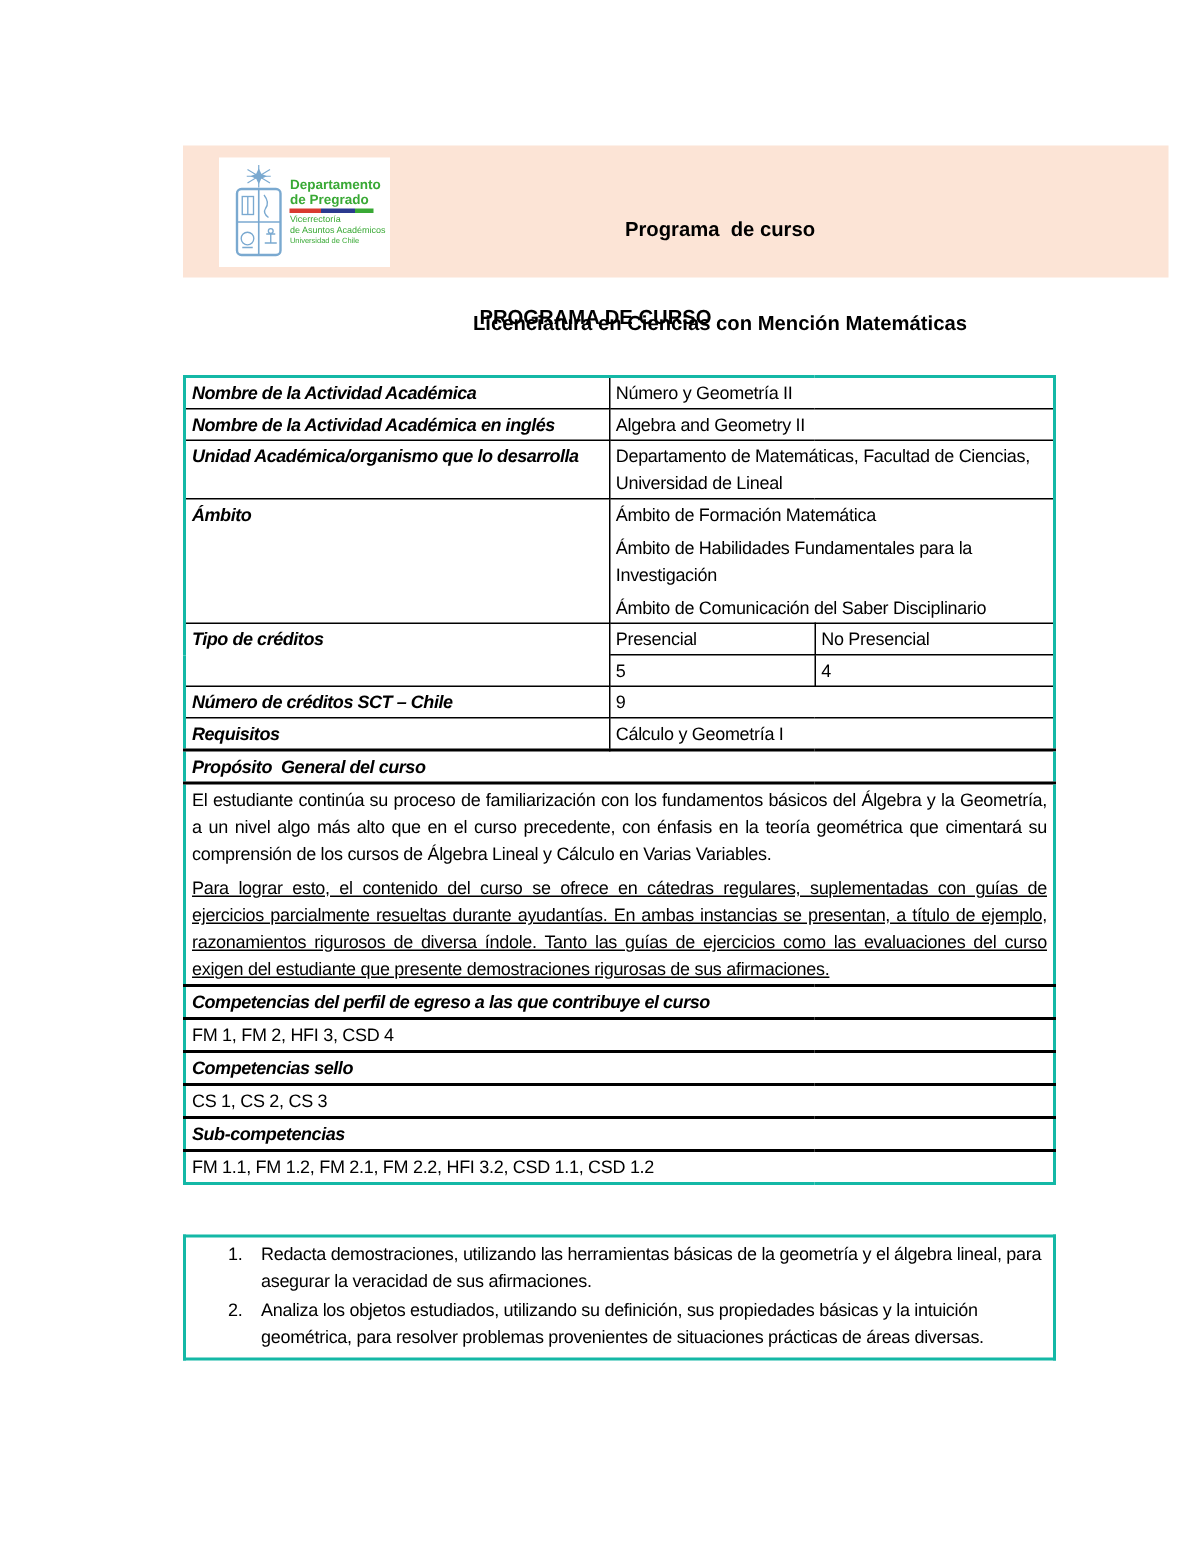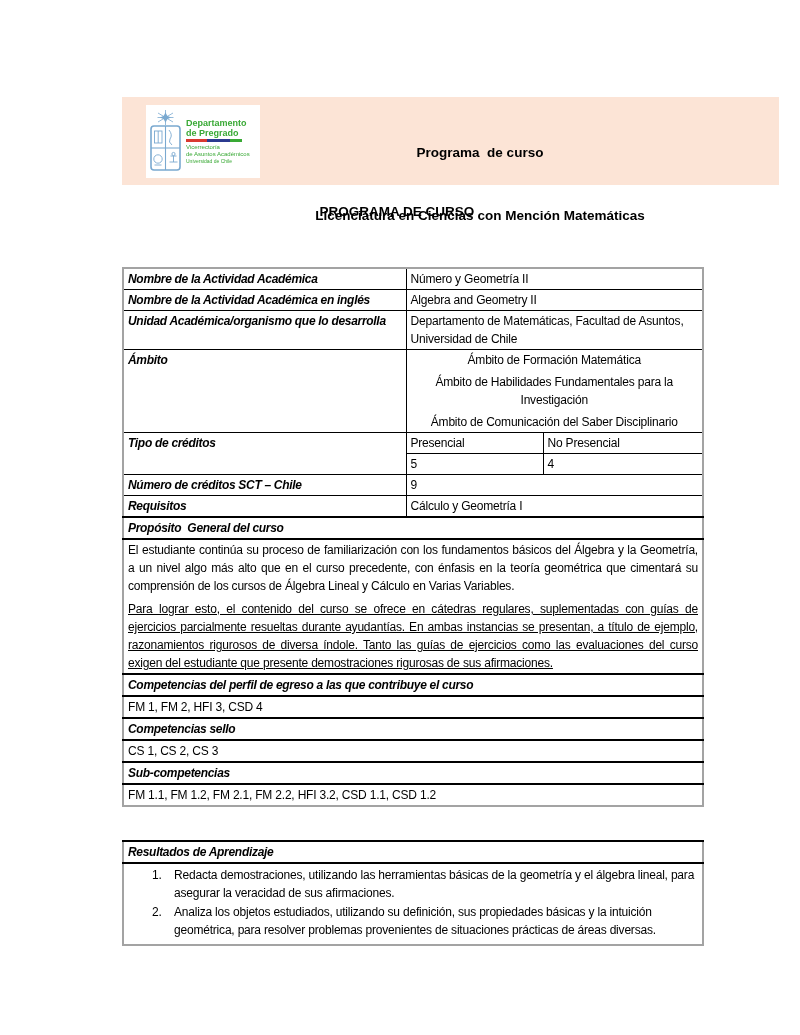--- a/index.html
+++ b/index.html
@@ -3,46 +3,46 @@
 <meta charset="utf-8">
 <style>
   html,body { margin:0; padding:0; background:#ffffff; }
   .page {
     position:relative; width:800px; height:1035px; background:#ffffff;
     font-family:"Liberation Sans", sans-serif; color:#000; overflow:hidden;
   }
 
   
   .banner { position:absolute; left:122px; top:97px; width:657px; height:88px; background:#fce4d6; }
-  .logo-box { position:absolute; left:24px; top:8px; width:114px; height:73px; background:#ffffff; display:flex; align-items:center; padding:2px 3px; box-sizing:border-box; }
+  .logo-box { position:absolute; left:24px; top:8px; width:114px; height:73px; background:#ffffff; display:flex; align-items:center; padding:2px 3px; box-sizing:border-box;justify-content:flex-end; }
   .crest { width:33px; height:64px; flex:0 0 auto; }
   .logo-text { margin-left:4px; }
   .logo-dept { color:#39a935; font-weight:bold; font-size:9px; line-height:10px; white-space:nowrap; }
   .logo-rule { width:56px; height:2.5px; margin:1px 0 2px 0;
     background:linear-gradient(to right,#d93a30 0%,#d93a30 38%,#2b3a8f 38%,#2b3a8f 78%,#39a935 78%,#39a935 100%); }
   .logo-vice { color:#39a935; font-size:6px; line-height:7px; white-space:nowrap; }
   .logo-univ { color:#39a935; font-size:5px; line-height:7px; white-space:nowrap; }
   .banner-titles { position:absolute; left:58px; top:3px; width:600px; text-align:center;
     font-weight:bold; font-size:13.5px; line-height:21px; white-space:pre-wrap; }
 
   
   .doc-title { position:absolute; left:122px; top:204px; width:550px; text-align:center;
     font-weight:bold; font-size:13.5px; white-space:pre-wrap; }
 
   
   table.doc { position:absolute; left:122px; border-collapse:collapse; table-layout:fixed;
     width:580px; font-size:12px; line-height:18px; letter-spacing:-0.2px; }
   table.t1 { top:250px; }
   table.t2 { top:823px; }
   table.doc, table.doc td { border:1px solid #000; }
-  table.doc { border:2px solid #a3a3a3;margin-top:17px; }
+  table.doc { border:2px solid #14b8a6; }
   td { padding:1px 4px; vertical-align:top; word-wrap:break-word; }
   td.lbl { font-weight:bold; font-style:italic; letter-spacing:-0.3px; white-space:pre-wrap; }
   tr.sec td { border-top:2px solid #000; border-bottom:2px solid #000; }
-  .amb { margin-bottom:4px;text-align:center; }
+  .amb { margin-bottom:4px; }
   .amb:last-child { margin-bottom:0; }
   td.paras p { margin:0 0 5px 0; text-align:justify; }
   td.paras p:last-child { margin-bottom:0;text-decoration:underline; }
   td.list-cell { padding:2px 6px 4px 28px; }
   .li { display:flex; margin-bottom:1px; }
   .li .num { flex:0 0 22px; }
   .li .li-text { flex:1; }
 </style>
 </head>
 <body>
@@ -99,21 +99,21 @@
         <tr>
       <td class="lbl">Nombre de la Actividad Académica</td>
       <td colspan="2">Número y Geometría II</td>
     </tr>
     <tr>
       <td class="lbl">Nombre de la Actividad Académica en inglés</td>
       <td colspan="2">Algebra and Geometry II</td>
     </tr>
     <tr>
       <td class="lbl">Unidad Académica/organismo que lo desarrolla</td>
-      <td colspan="2">Departamento de Matemáticas, Facultad de Asuntos, Universidad de Chile</td>
+      <td colspan="2">Departamento de Matemáticas, Facultad de Ciencias, Universidad de Lineal</td>
     </tr>
     <tr>
       <td class="lbl">Ámbito</td>
       <td colspan="2">
         <div class="amb">Ámbito de Formación Matemática</div>
         <div class="amb">Ámbito de Habilidades Fundamentales para la Investigación</div>
         <div class="amb">Ámbito de Comunicación del Saber Disciplinario</div>
       </td>
     </tr>
     <tr>
@@ -161,23 +161,20 @@
       <td colspan="3">FM 1.1, FM 1.2, FM 2.1, FM 2.2, HFI 3.2, CSD 1.1, CSD 1.2</td>
     </tr>
   </tbody>
     </table>
 
   <table class="doc t2">
     <colgroup>
         <col style="width:580px">
       </colgroup>
     <tbody>
-        <tr class="sec">
-      <td class="lbl">Resultados de Aprendizaje</td>
-    </tr>
     <tr>
       <td class="list-cell">
         <div class="li">
           <span class="num">1.</span>
           <span class="li-text">Redacta demostraciones, utilizando las herramientas básicas de la geometría y el álgebra lineal, para asegurar la veracidad de sus afirmaciones.</span>
         </div>
         <div class="li">
           <span class="num">2.</span>
           <span class="li-text">Analiza los objetos estudiados, utilizando su definición, sus propiedades básicas y la intuición geométrica, para resolver problemas provenientes de situaciones prácticas de áreas diversas.</span>
         </div>

